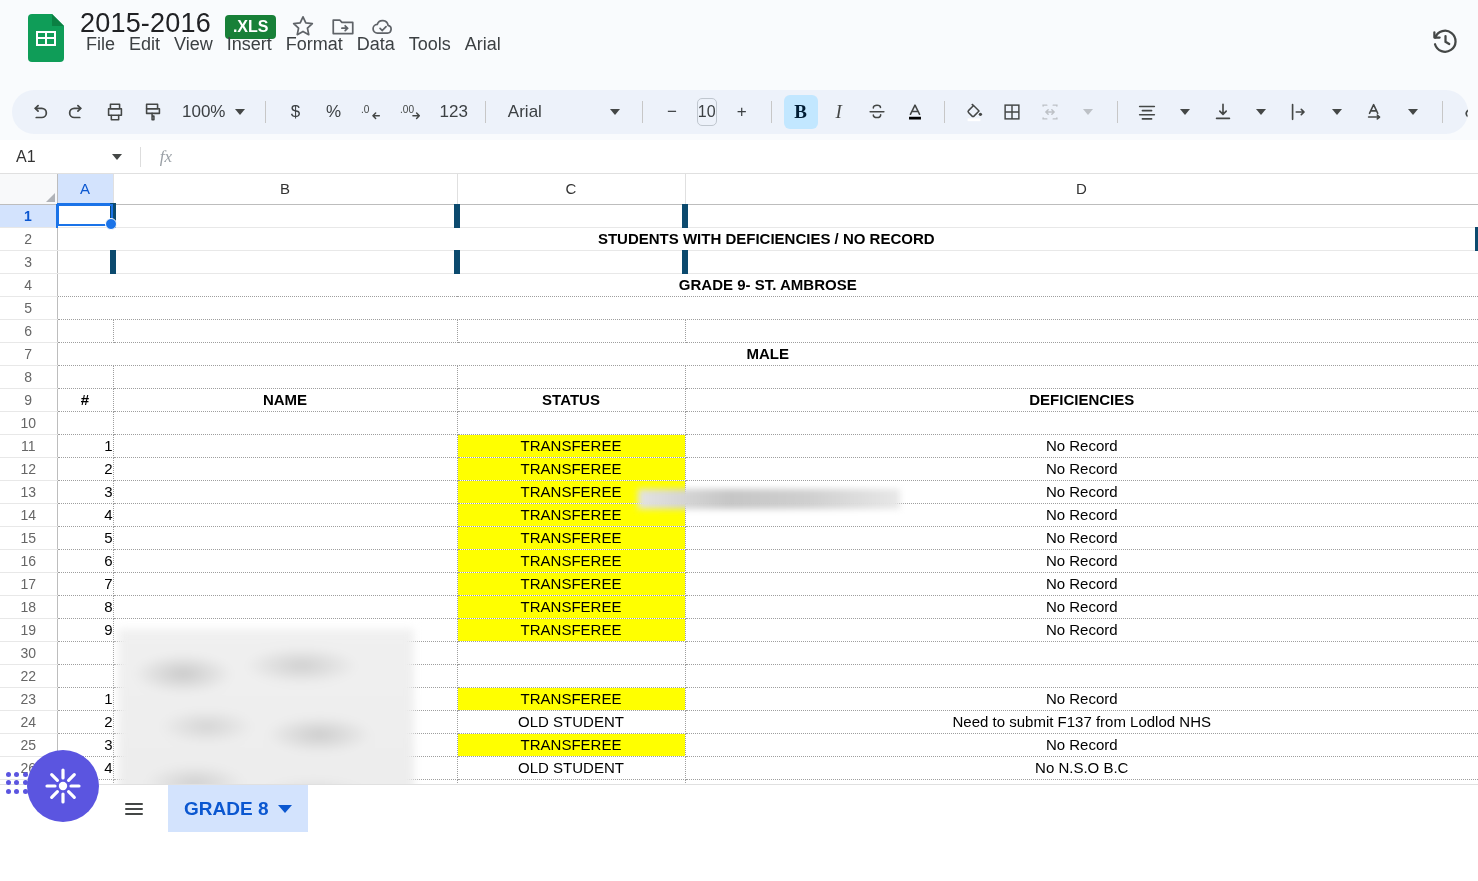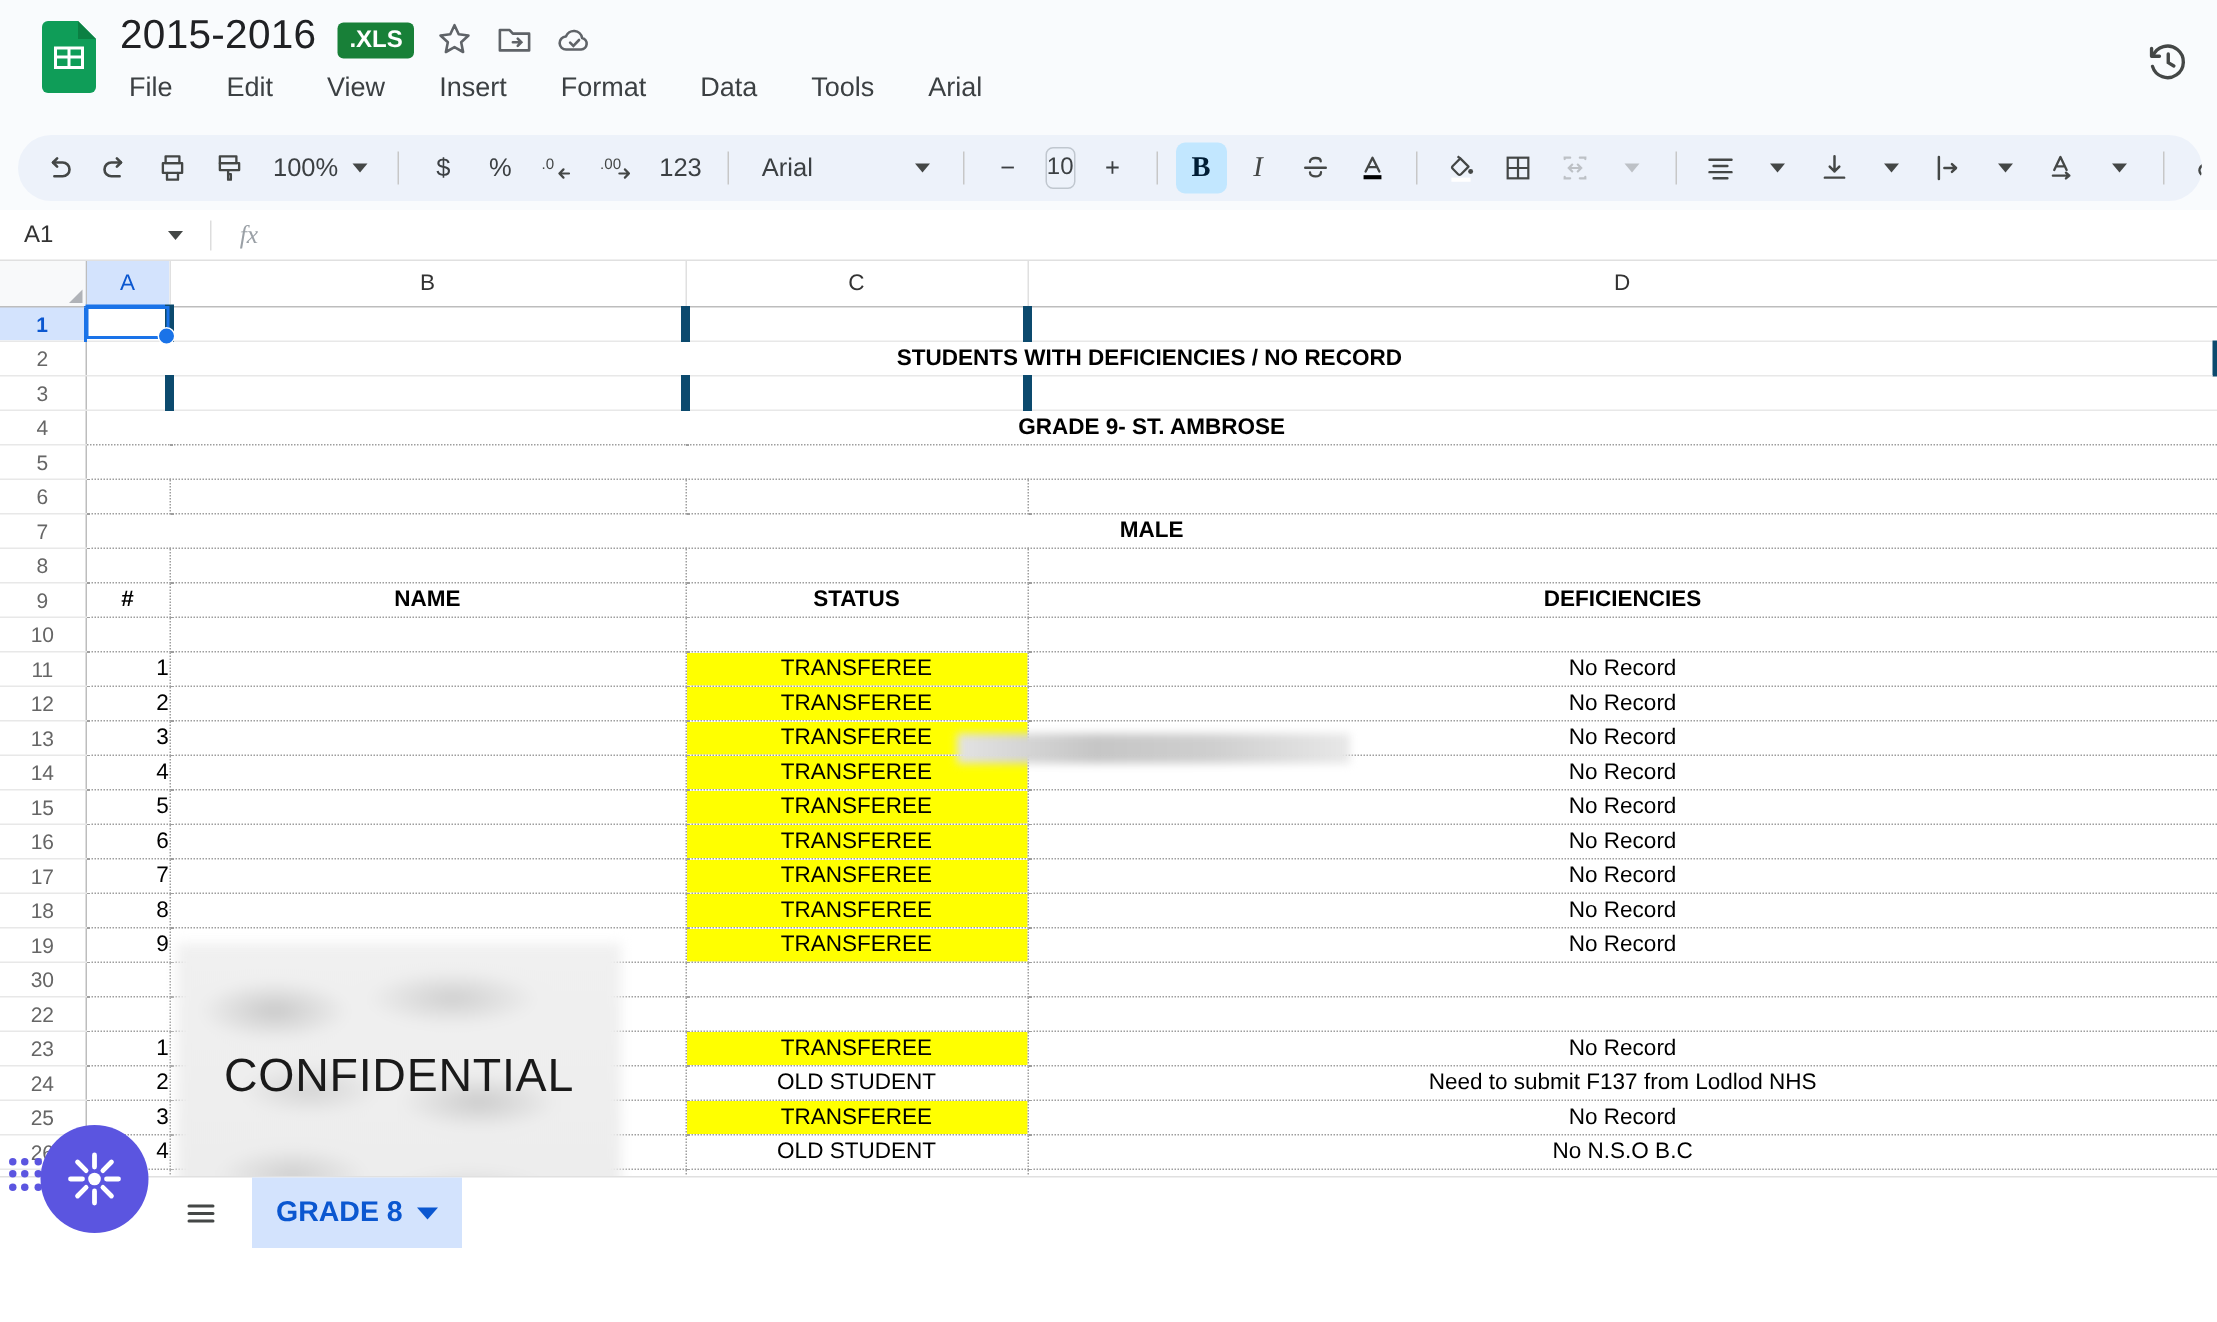--- a/index.html
+++ b/index.html
@@ -29,22 +29,22 @@
     white-space: nowrap;
   }
   .xls-badge {
     background: #188038; color: #fff;
     font-size: 16px; font-weight: bold;
     padding: 3px 8px; border-radius: 4px;
     line-height: 1.1;
   }
   .title-icon { width: 26px; height: 26px; display:block; color:#5f6368; }
   .menu-row {
-    position: absolute; left: 82px; top: 46px;
-    display: flex; gap: 28px;
+    position: absolute; left: 82px; top: 32px;
+    display: flex; gap: 6px;
   }
   .menu-item {
     font-size: 18px; color: #3c4043;
     padding: 2px 4px; border-radius: 4px;
     cursor: default; white-space: nowrap;
   }
   .history-btn {
     position: absolute; right: 10px; top: 18px;
     width: 46px; height: 46px;
     display: flex; align-items: center; justify-content: center;
@@ -755,21 +755,20 @@
         <td class="cell ctr">OLD STUDENT</td>
         <td class="cell ctr nb">No N.S.O B.C</td>
       </tr>
     </tbody>
   </table>
 
   <div class="selbox"></div>
 
   <div class="blur-small"></div>
   <div class="blur-name"></div>
-  <div class="confidential-text">CONFIDENTIAL</div>
 
   <div class="dots-grid">
     <i></i>
       <i></i>
       <i></i>
       <i></i>
       <i></i>
       <i></i>
       <i></i>
       <i></i>

